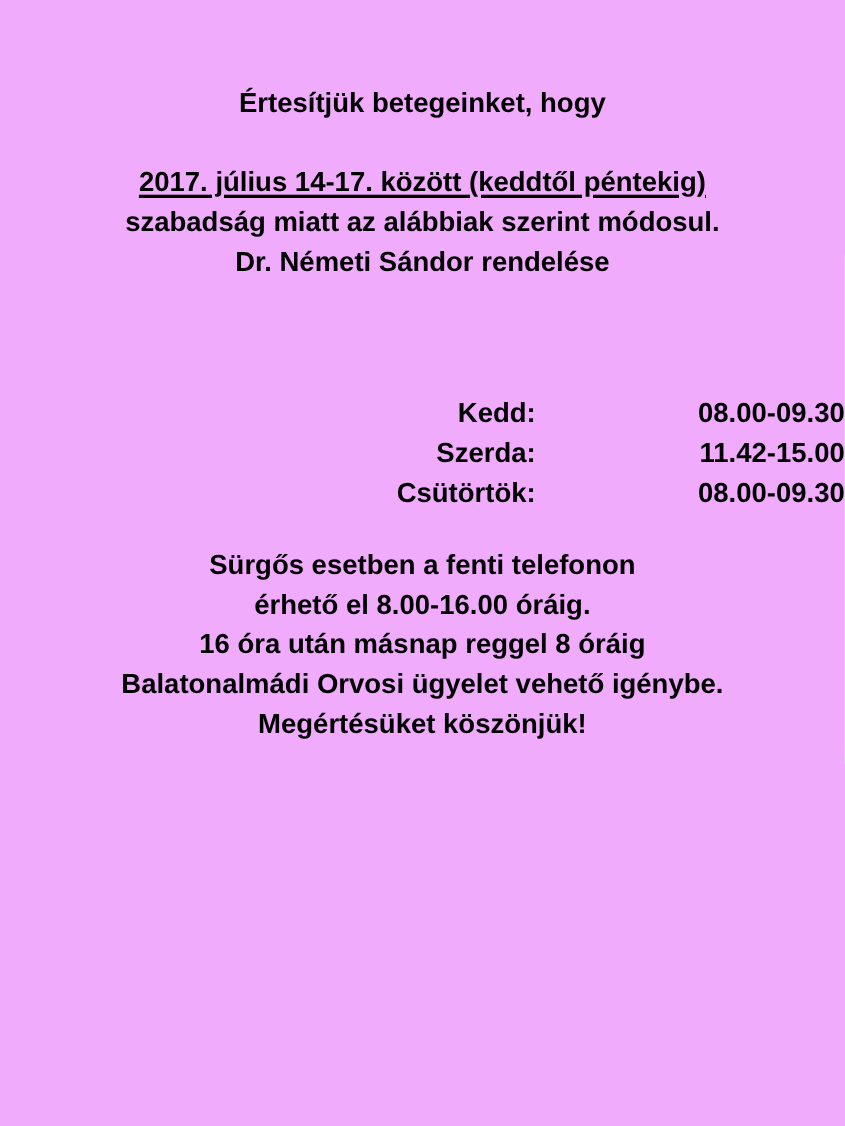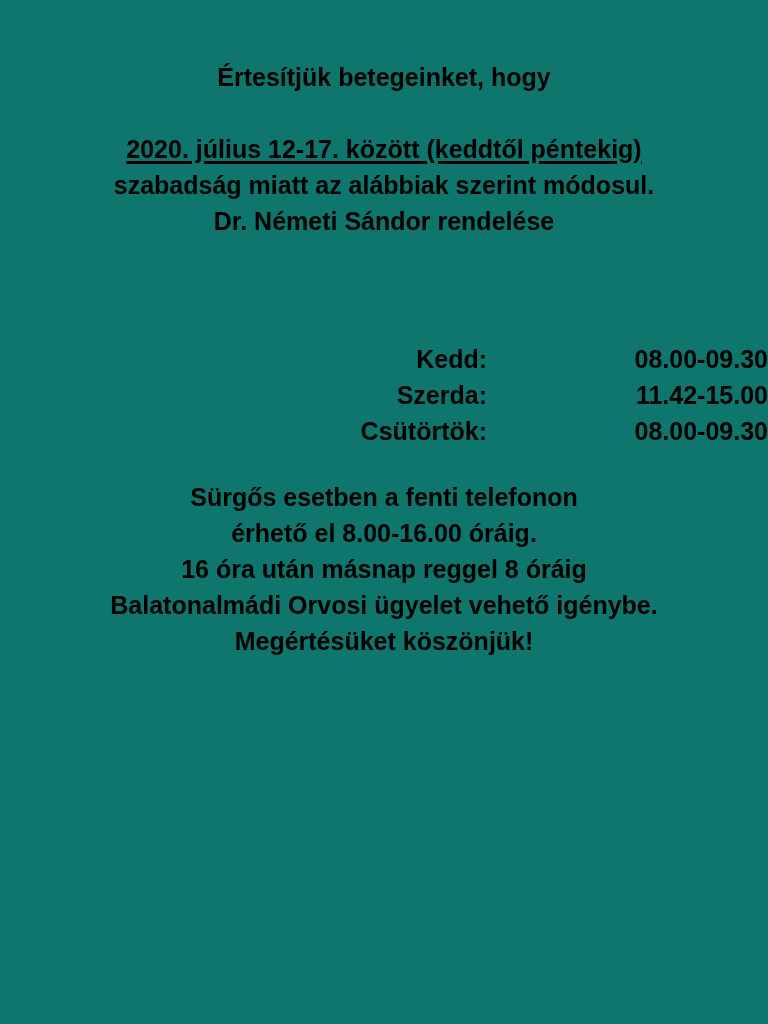--- a/index.html
+++ b/index.html
@@ -6,28 +6,28 @@
   html, body {
     margin: 0;
     padding: 0;
     background: #e9e9e9;
   }
   .page {
     position: relative;
     width: 768px;
     height: 1024px;
     margin: 0 auto;
-    background: #0f766e;
+    background: #f0abfc;
     color: #000000;
     font-family: "Liberation Sans", "DejaVu Sans", sans-serif;
     font-weight: bold;
     font-size: 25px;
     line-height: 36px;
     box-sizing: border-box;
-    padding-top: 59px;
+    padding-top: 76px;
     overflow: hidden;
   }
   .page p {
     margin: 0;
   }
   .line {
     text-align: center;
   }
   .underlined {
     text-decoration: underline;
@@ -57,21 +57,21 @@
   }
 </style>
 </head>
 <body>
 
 <div class="page">
 
   <p class="line">Értesítjük betegeinket, hogy</p>
 
   <div class="header-block">
-    <p class="line underlined">2020. július 12-17. között (keddtől péntekig)</p>
+    <p class="line underlined">2017. július 14-17. között (keddtől péntekig)</p>
     <p class="line">szabadság miatt az alábbiak szerint módosul.</p>
     <p class="line">Dr. Németi Sándor rendelése</p>
   </div>
 
   <div class="schedule">
     <div class="schedule-row">
       <span>Kedd:</span>
       <span>08.00-09.30</span>
     </div>
     <div class="schedule-row">

